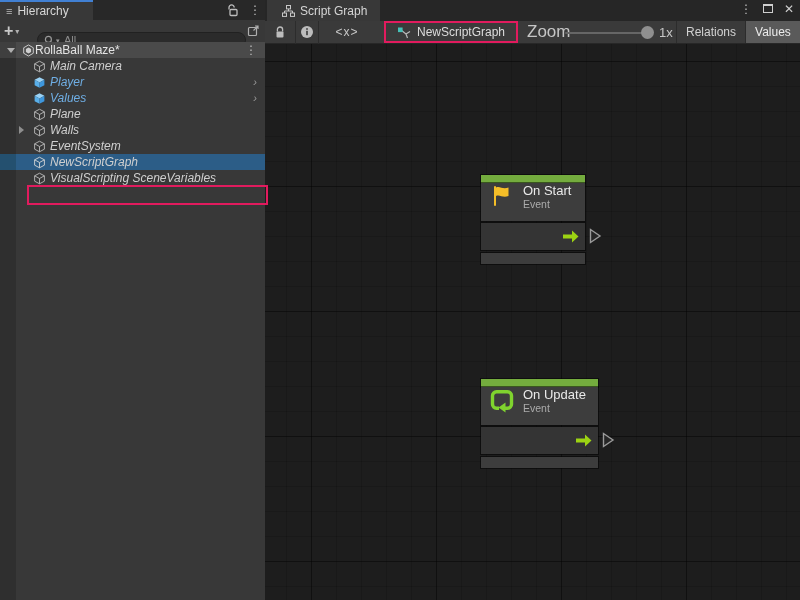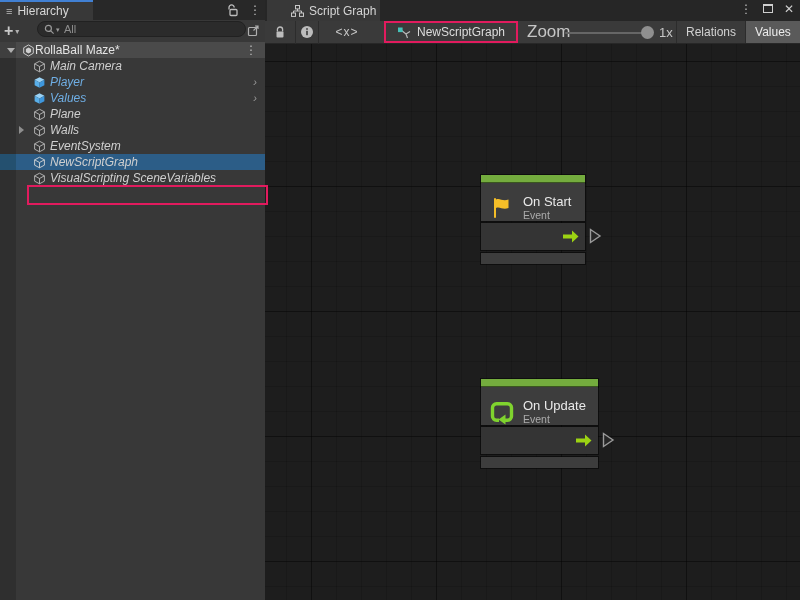--- a/index.html
+++ b/index.html
@@ -19,21 +19,21 @@
   .hier-tab { position:absolute; left:0; top:0; width:93px; height:20px; background:#383838;
               border-top:2px solid #4180D3; display:flex; align-items:center; gap:5px; padding-left:6px; color:#D8D8D8; }
   .hier-tab .list-glyph { font-size:11px; color:#BDBDBD; }
   .hier-tabbar-icons { position:absolute; right:4px; top:0; height:20px; display:flex; align-items:center; gap:10px; }
   .kebab { color:#BDBDBD; font-size:12px; letter-spacing:0; line-height:1; cursor:pointer; }
 
   .hier-toolbar { position:absolute; left:0; top:20px; width:265px; height:22px; background:#383838; }
   .plus-btn { position:absolute; left:4px; top:1px; width:28px; height:20px; display:flex; align-items:center; color:#C8C8C8; cursor:pointer; }
   .plus-btn .plus { font-size:16px; font-weight:bold; line-height:1; }
   .plus-btn .dd { font-size:8px; margin-left:2px; color:#B0B0B0; }
-  .searchwrap { position:absolute; left:37px; top:1px; width:209px; height:16px; }
+  .searchwrap { position:absolute; left:37px; top:12px; width:209px; height:16px; }
   .searchwrap input { width:100%; height:16px; background:#2B2B2B; border:1px solid #212121; border-radius:9px;
                       color:#CFCFCF; font-size:11px; padding:0 6px 1px 26px; outline:none; font-family:"Liberation Sans",sans-serif; }
   .searchwrap input::placeholder { color:#8E8E8E; opacity:1; }
   .search-glyphs { position:absolute; left:7px; top:3px; display:flex; align-items:center; gap:1px; pointer-events:none; }
   .search-glyphs .dd { font-size:7px; color:#9A9A9A; }
   .pick-btn { position:absolute; right:3px; top:3px; width:15px; height:15px; cursor:pointer; }
 
   .scene-row { position:absolute; left:0; top:42px; width:265px; height:16px;
                background:linear-gradient(to right,#3F3F3F 16px,#4A4A4A 16px);
                display:flex; align-items:center; cursor:pointer; }
@@ -55,21 +55,21 @@
   .trow.blue .lbl { color:#6FAEE4; }
   .trow .chev { position:absolute; right:8px; color:#9A9A9A; font-size:11px; }
 
   .annot-hier { position:absolute; left:27px; top:185px; width:241px; height:20px;
                 border:2px solid #E11B5E; pointer-events:none; z-index:30; }
 
   
   .graphwin { position:absolute; left:265px; top:0; width:535px; height:600px; background:#262626; overflow:hidden; }
   .g-tabbar { position:absolute; left:0; top:0; width:535px; height:21px; background:#262626; }
   .g-tab { position:absolute; left:2px; top:0; width:113px; height:21px; background:#383838;
-           display:flex; align-items:center; gap:5px; padding-left:24px; color:#D5D5D5; }
+           display:flex; align-items:center; gap:5px; padding-left:15px; color:#D5D5D5; }
   .winctl { position:absolute; right:6px; top:0; height:17px; display:flex; align-items:center; gap:11px; color:#CFCFCF; }
   .winctl .sq { width:10px; height:9px; border:1px solid #CFCFCF; border-top-width:2px; cursor:pointer; }
   .winctl .x { font-size:12px; cursor:pointer; }
 
   .g-toolbar { position:absolute; left:0; top:21px; width:535px; height:23px; background:#3A3A3A;
                border-bottom:1px solid #272727; display:flex; align-items:center; }
   .tb-ico { width:16px; height:16px; display:flex; align-items:center; justify-content:center; cursor:pointer; }
   .tb-div { width:1px; height:23px; background:#2C2C2C; }
   .vars { color:#C8C8C8; font-size:12px; letter-spacing:1px; cursor:pointer; text-align:center; }
   .graph-btn { position:absolute; left:119px; top:0; width:134px; height:22px; border:2px solid #E11B5E;
@@ -89,21 +89,21 @@
       linear-gradient(to bottom, rgba(0,0,0,0.34) 1px, transparent 1px),
       linear-gradient(to right, rgba(0,0,0,0.15) 1px, transparent 1px),
       linear-gradient(to bottom, rgba(0,0,0,0.15) 1px, transparent 1px);
     background-size:125px 125px,125px 125px,25px 25px,25px 25px;
     background-position:46px 0,0 17px,21px 0,0 17px;
   }
 
   .node { position:absolute; cursor:grab; }
   .node > div { box-shadow:0 0 0 1px rgba(0,0,0,0.5); }
   .node-bar { height:8px; background:#74AC3E; }
-  .node-header { height:38px; background:#3D3D3D; display:flex; align-items:flex-end; padding-left:8px; gap:8px; }
+  .node-header { height:38px; background:#3D3D3D; display:flex; align-items:flex-start; padding-left:8px; gap:8px; }
   .node-title { font-size:13px; color:#E9E9E9; line-height:15px; }
   .node-sub { font-size:10.5px; color:#ACACAC; line-height:12px; }
   .node-body { height:27px; margin-top:2px; background:#343434; position:relative; }
   .flow-arrow { position:absolute; right:6px; top:7px; cursor:crosshair; }
   .node-footer { height:11px; margin-top:3px; background:#3D3D3D; }
   .port { position:absolute; cursor:crosshair; }
 </style>
 </head>
 <body>
 

